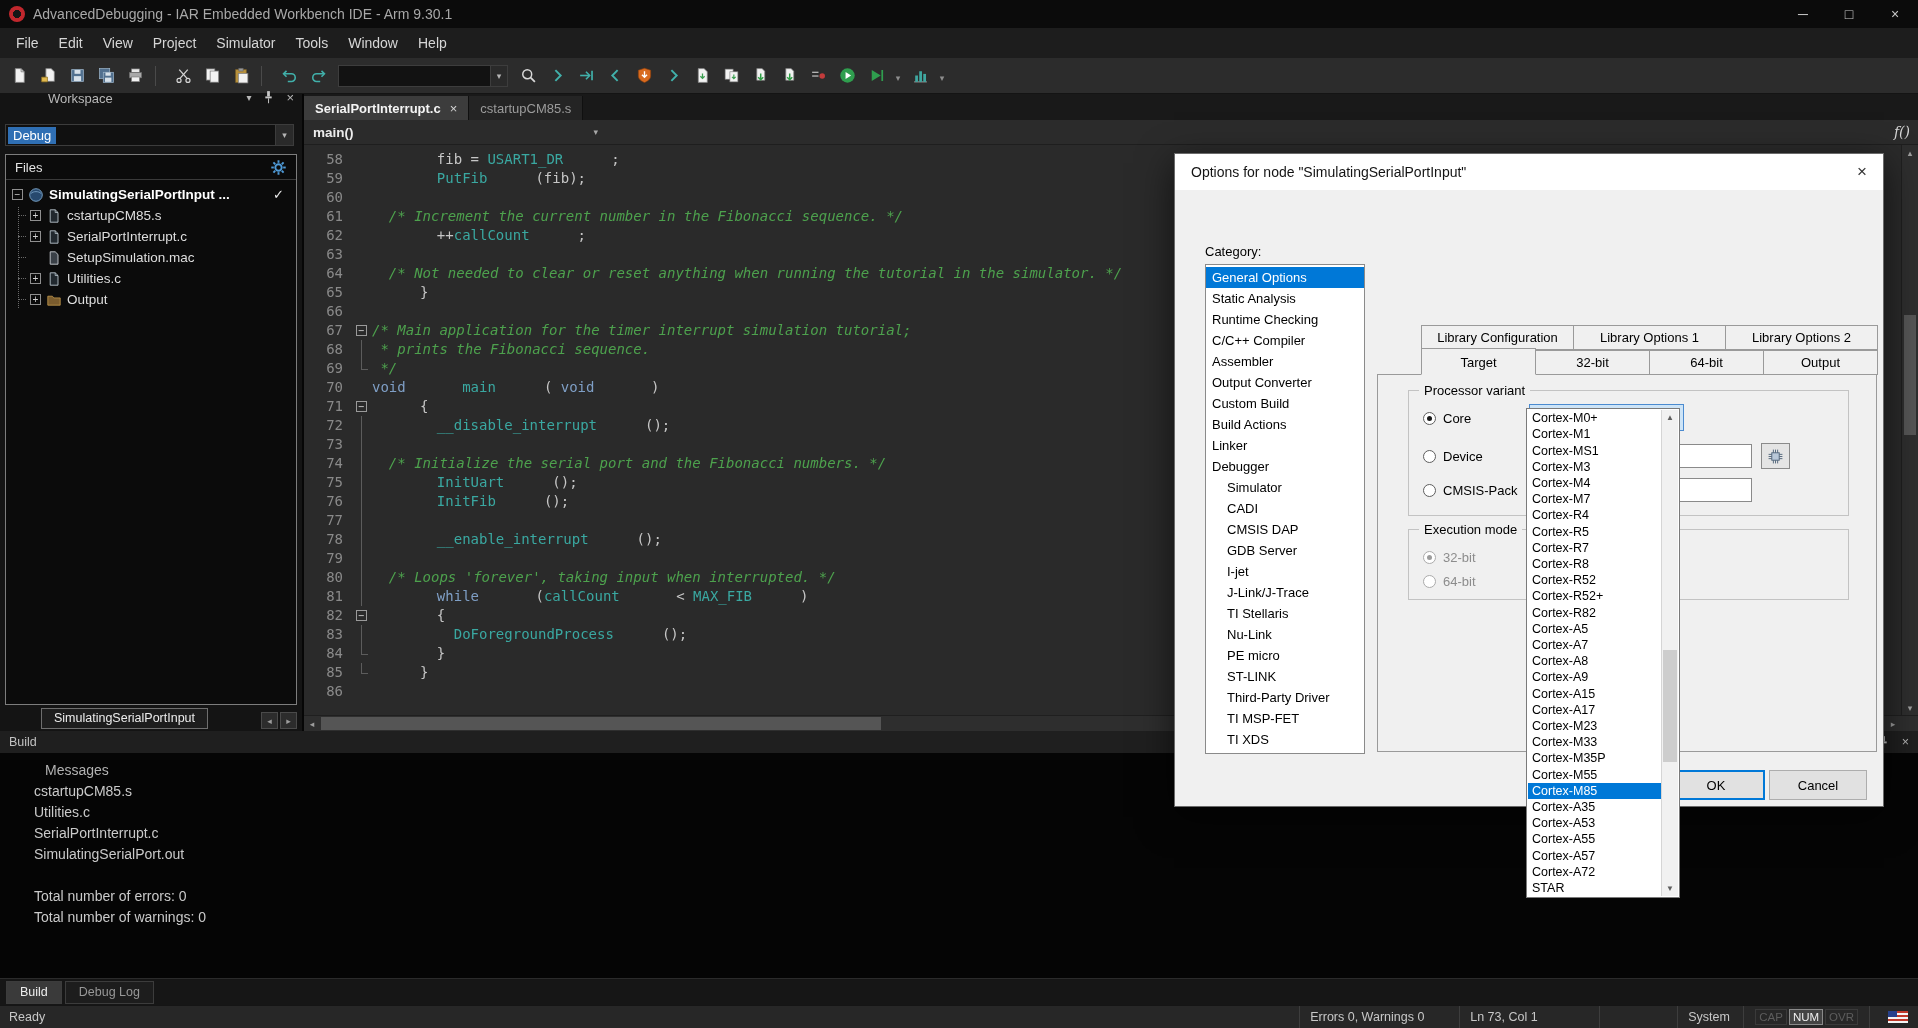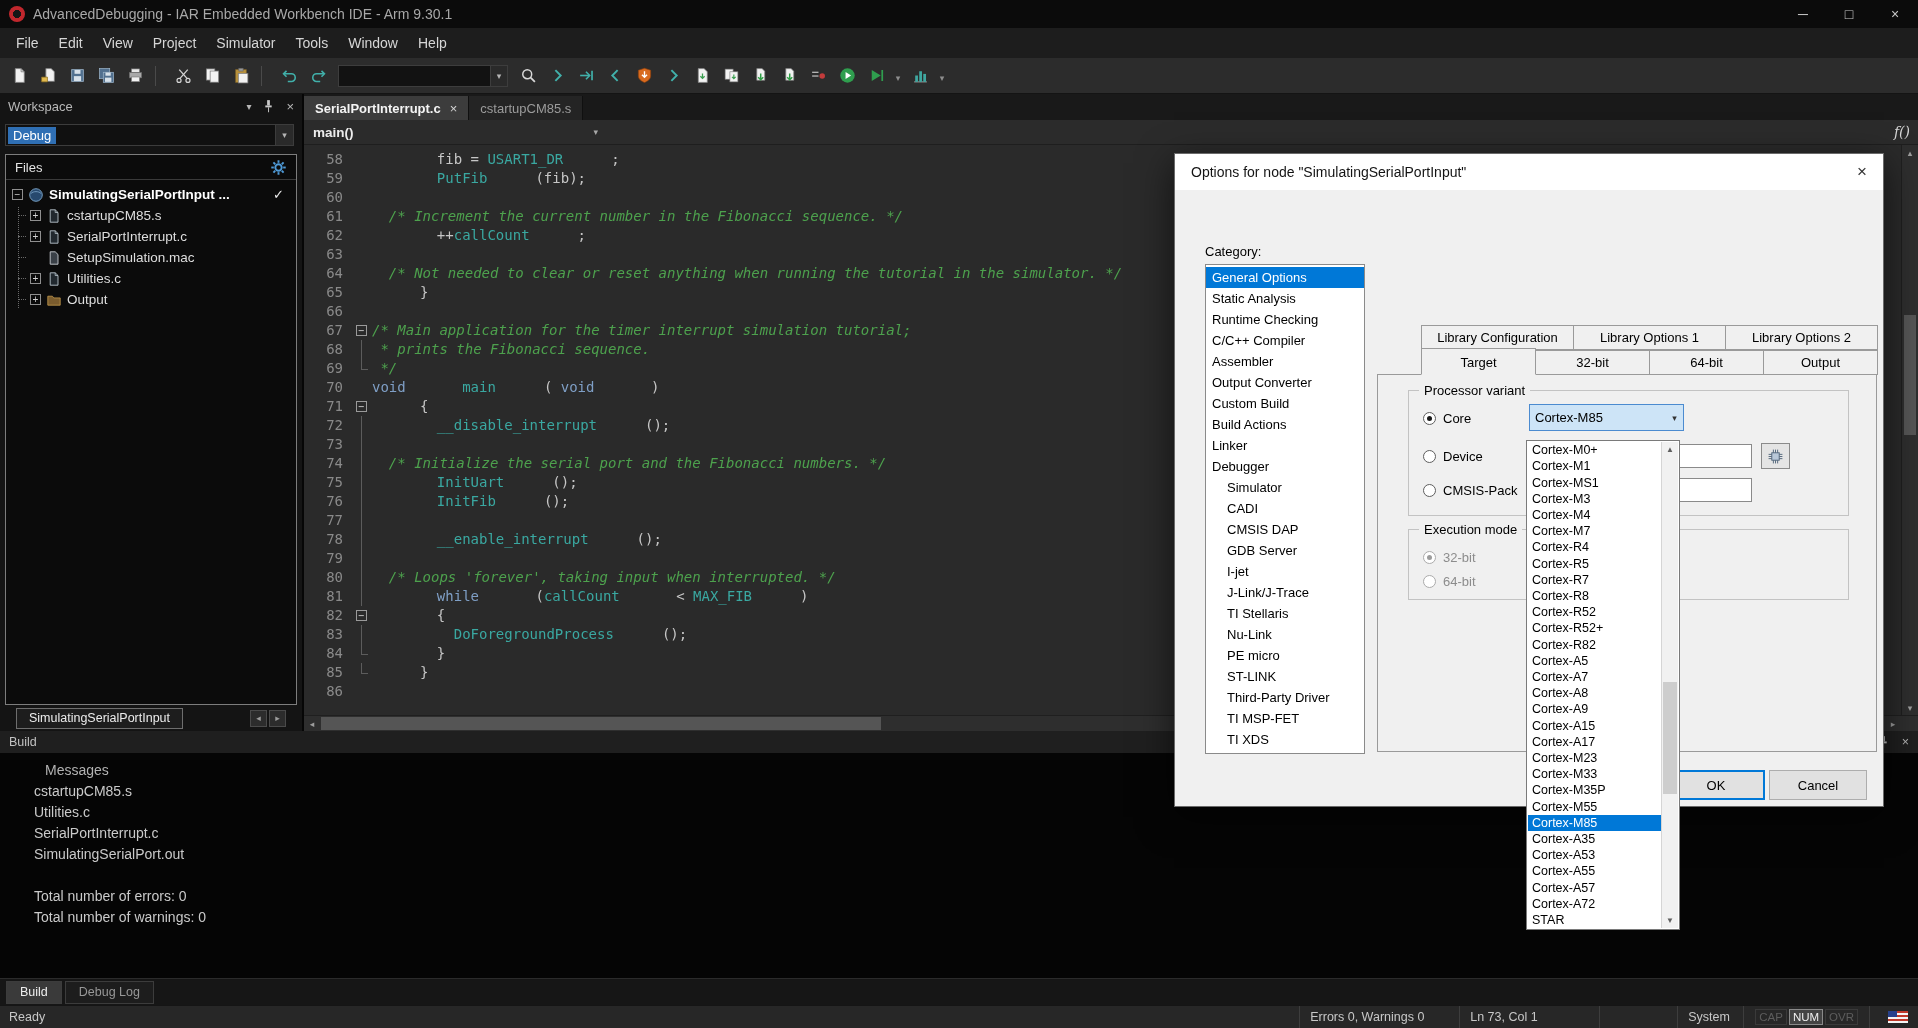--- a/index.html
+++ b/index.html
@@ -22,42 +22,42 @@
   .tb-sep{width:9px;height:20px;border-left:1px solid #4a4a4a;margin:0 4px 0 5px;}
   .tb-ovf{width:14px;color:#8d8d8d;font-size:9px;text-align:center;align-self:flex-end;padding-bottom:3px;height:20px;}
   .icon svg{width:17px;height:17px;display:block;}
   .find-combo{width:170px;height:22px;background:#121212;border:1px solid #3d3d3d;display:flex;align-items:center;margin:0 5px;}
   .find-text{flex:1;color:#ddd;font-size:12px;padding-left:4px;}
   .find-caret{width:17px;height:100%;background:#2a2a2a;color:#b5b5b5;font-size:9px;display:flex;align-items:center;justify-content:center;border-left:1px solid #3d3d3d;}
 
   
   .main{flex:1;display:flex;min-height:0;}
   .workspace{width:304px;flex:none;background:#141414;border-right:2px solid #060606;display:flex;flex-direction:column;}
-  .ws-header{height:24px;display:flex;align-items:center;color:#b8b8b8;font-size:13px;padding:12px 8px;}
+  .ws-header{height:24px;display:flex;align-items:flex-end;color:#b8b8b8;font-size:13px;padding:12px 8px;margin-left:40px;}
   .ws-icons{margin-left:auto;display:flex;gap:9px;align-items:center;color:#b8b8b8;}
   .ws-icons .glyph{font-size:10px;}
   .ws-combo{height:22px;margin:6px 8px 8px 5px;background:#101010;border:1px solid #3c3c3c;display:flex;align-items:center;font-size:13px;}
   .ws-combo-text{background:#2f6fb4;color:#fff;padding:1px 5px;margin-left:2px;}
   .ws-combo-caret{margin-left:auto;width:18px;height:100%;background:#2a2a2a;color:#b5b5b5;display:flex;align-items:center;justify-content:center;font-size:9px;border-left:1px solid #3c3c3c;}
   .files-box{flex:1;margin:0 5px;border:1px solid #7d7d7d;background:#0b0b0b;display:flex;flex-direction:column;min-height:0;}
   .files-header{height:25px;display:flex;align-items:center;color:#e4e4e4;font-size:13px;padding:0 9px;border-bottom:1px solid #3a3a3a;flex:none;}
   .files-header .icon{margin-left:auto;}
   .tree{flex:1;padding-top:4px;position:relative;font-size:13.5px;color:#dedede;}
   .tree-guide{position:absolute;left:12px;top:27px;height:101px;border-left:1px dotted #6a6a6a;}
   .tree-row{height:21px;display:flex;align-items:center;position:relative;white-space:nowrap;}
   .tree-row.child{padding-left:24px;}
   .tree-row.root{padding-left:6px;}
   .tree-row.child::before{content:"";position:absolute;left:12px;top:10px;width:8px;border-top:1px dotted #6a6a6a;}
   .expander{width:11px;height:11px;border:1px solid #8f8f8f;background:#0b0b0b;color:#d2d2d2;font-size:10px;line-height:9px;text-align:center;margin-right:5px;flex:none;z-index:1;}
   .expander-spacer{width:16px;flex:none;}
   .tree-icon{width:16px;height:16px;margin-right:5px;flex:none;}
   .tree-icon svg{width:16px;height:16px;display:block;}
   .tree-label.bold{font-weight:bold;color:#fff;}
   .tree-check{position:absolute;right:12px;color:#ececec;font-size:13px;}
-  .ws-bottom{height:26px;display:flex;align-items:center;padding:2px 16px;gap:4px;flex:none;}
+  .ws-bottom{height:26px;display:flex;align-items:flex-end;padding:2px 5px;gap:4px;flex:none;margin-left:36px;}
   .ws-tab{border:1px solid #6e6e6e;background:#1d1d1d;color:#ececec;font-size:12.5px;padding:2px 12px 3px;}
   .ws-scroll{margin-left:auto;display:flex;gap:2px;}
   .ws-scroll span{width:17px;height:17px;background:#2c2c2c;border:1px solid #4a4a4a;color:#9d9d9d;font-size:9px;display:flex;align-items:center;justify-content:center;}
 
   
   .editor{flex:1;display:flex;flex-direction:column;min-width:0;background:#2a2a2a;}
   .ed-tabs{height:26px;background:#191919;display:flex;align-items:flex-end;flex:none;}
   .ed-tab{height:24px;padding:0 11px;display:flex;align-items:center;font-size:13px;color:#9b9b9b;background:#242424;border-right:1px solid #101010;}
   .ed-tab.active{background:#3c3c3c;color:#f4f4f4;font-weight:bold;}
   .tab-close{margin-left:9px;color:#d3d3d3;font-size:13px;font-weight:normal;}
@@ -139,21 +139,21 @@
   .combo-caret{width:17px;text-align:center;color:#333;font-size:9px;}
   .field{position:absolute;background:#fff;border:1px solid #8a8a8a;height:24px;width:223px;left:120px;}
   .device-field{top:53px;}
   .cmsis-field{top:87px;}
   .chip-btn{position:absolute;left:352px;top:52px;width:29px;height:26px;background:#e4e4e4;border:1px solid #8a8a8a;display:flex;align-items:center;justify-content:center;}
   .btn{position:absolute;width:98px;height:30px;background:#e1e1e1;border:1px solid #adadad;display:flex;align-items:center;justify-content:center;font-size:13px;}
   .btn.default{border:2px solid #0078d7;left:492px;top:616px;}
   .btn.cancel{left:594px;top:616px;}
 
   
-  .popup{position:absolute;left:1526px;top:440px;width:154px;height:490px;background:#fff;border:1px solid #7a7a7a;z-index:120;font-size:12.5px;color:#000;}
+  .popup{position:absolute;left:1526px;top:408px;width:154px;height:490px;background:#fff;border:1px solid #7a7a7a;z-index:120;font-size:12.5px;color:#000;}
   .popup-items{position:absolute;left:1px;top:1px;bottom:1px;right:18px;display:flex;flex-direction:column;}
   .pop-item{flex:1;display:flex;align-items:center;padding-left:4px;white-space:nowrap;}
   .pop-item.selected{background:#0078d7;color:#fff;}
   .pop-scroll{position:absolute;top:1px;right:1px;bottom:1px;width:17px;background:#f1f1f1;border-left:1px solid #d5d5d5;}
   .pop-arrow{position:absolute;left:0;right:0;height:15px;display:flex;align-items:center;justify-content:center;color:#5f5f5f;font-size:8px;}
   .pop-arrow.down{bottom:0;}
   .pop-thumb{position:absolute;left:1px;right:1px;top:240px;height:112px;background:#cdcdcd;}
 </style>
 </head>
 <body>

